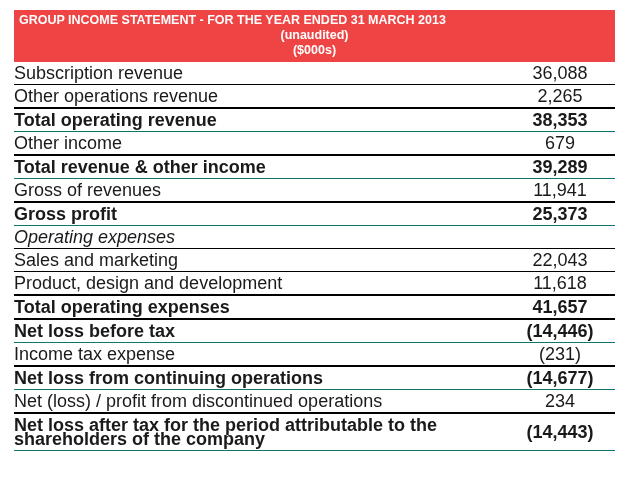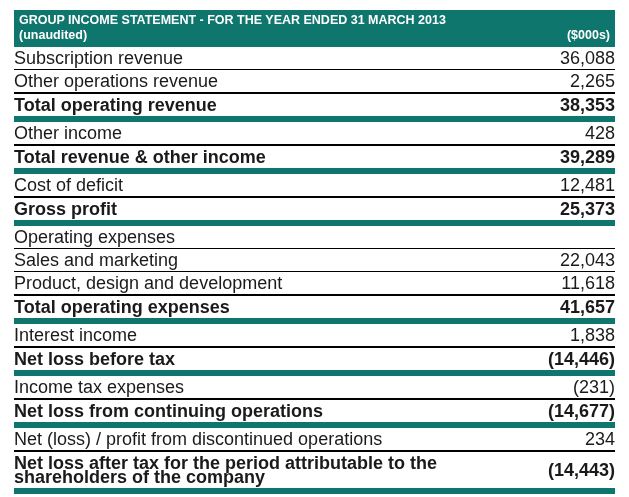--- a/index.html
+++ b/index.html
@@ -21,57 +21,59 @@
     color: #ffffff;
     font-weight: 700;
     font-size: 12.5px;
     line-height: 15px;
     padding: 3px 5px 4px 5px;
   }
   .header-sub {
     display: flex;
     justify-content: space-between;
     align-items: center;
+    flex-direction: column;
   }
   table.statement {
     width: 100%;
     border-collapse: collapse;
     table-layout: fixed;
   }
   table.statement td {
     font-size: 18px;
     line-height: 14px;
     color: #1a1a1a;
     padding: 4px 0 4px 0;
     border-bottom: 1px solid #000000;
     vertical-align: middle;
   }
   td.label {
     padding-left: 4px;
   }
   td.value {
     width: 110px;
-    text-align: right;
+    text-align: center;
     padding-right: 2px;
     white-space: nowrap;
   }
   tr.bold td {
     font-weight: 700;
     border-top: 2px solid #000000;
-    border-bottom: 6px solid #0f766e;
+    border-bottom: 1px solid #0f766e;
   }
   tr.italic td {
+    font-style: italic;
     margin-left: 34px;
   }
 </style>
 </head>
 <body>
 
 <div class="sheet">
-  <div class="header-bar" style="background: #0f766e; color: rgb(255, 255, 255);">
+  <div class="header-bar" style="background: #ef4444; color: rgb(255, 255, 255);">
     <div class="header-title">GROUP INCOME STATEMENT - FOR THE YEAR ENDED 31 MARCH 2013</div>
     <div class="header-sub">
       <span>(unaudited)</span>
       <span>($000s)</span>
     </div>
   </div>
 
   <table class="statement">
     <tbody id="rows-body">
         <tr class="row normal">
@@ -81,29 +83,29 @@
         <tr class="row normal">
           <td class="label">Other operations revenue</td>
           <td class="value">2,265</td>
         </tr>
         <tr class="row bold">
           <td class="label">Total operating revenue</td>
           <td class="value">38,353</td>
         </tr>
         <tr class="row normal">
           <td class="label">Other income</td>
-          <td class="value">428</td>
+          <td class="value">679</td>
         </tr>
         <tr class="row bold">
           <td class="label">Total revenue &amp; other income</td>
           <td class="value">39,289</td>
         </tr>
         <tr class="row normal">
-          <td class="label">Cost of deficit</td>
-          <td class="value">12,481</td>
+          <td class="label">Gross of revenues</td>
+          <td class="value">11,941</td>
         </tr>
         <tr class="row bold">
           <td class="label">Gross profit</td>
           <td class="value">25,373</td>
         </tr>
         <tr class="row italic">
           <td class="label">Operating expenses</td>
           <td class="value"></td>
         </tr>
         <tr class="row normal">
@@ -111,30 +113,26 @@
           <td class="value">22,043</td>
         </tr>
         <tr class="row normal">
           <td class="label">Product, design and development</td>
           <td class="value">11,618</td>
         </tr>
         <tr class="row bold">
           <td class="label">Total operating expenses</td>
           <td class="value">41,657</td>
         </tr>
-        <tr class="row normal">
-          <td class="label">Interest income</td>
-          <td class="value">1,838</td>
-        </tr>
         <tr class="row bold">
           <td class="label">Net loss before tax</td>
           <td class="value">(14,446)</td>
         </tr>
         <tr class="row normal">
-          <td class="label">Income tax expenses</td>
+          <td class="label">Income tax expense</td>
           <td class="value">(231)</td>
         </tr>
         <tr class="row bold">
           <td class="label">Net loss from continuing operations</td>
           <td class="value">(14,677)</td>
         </tr>
         <tr class="row normal">
           <td class="label">Net (loss) / profit from discontinued operations</td>
           <td class="value">234</td>
         </tr>

